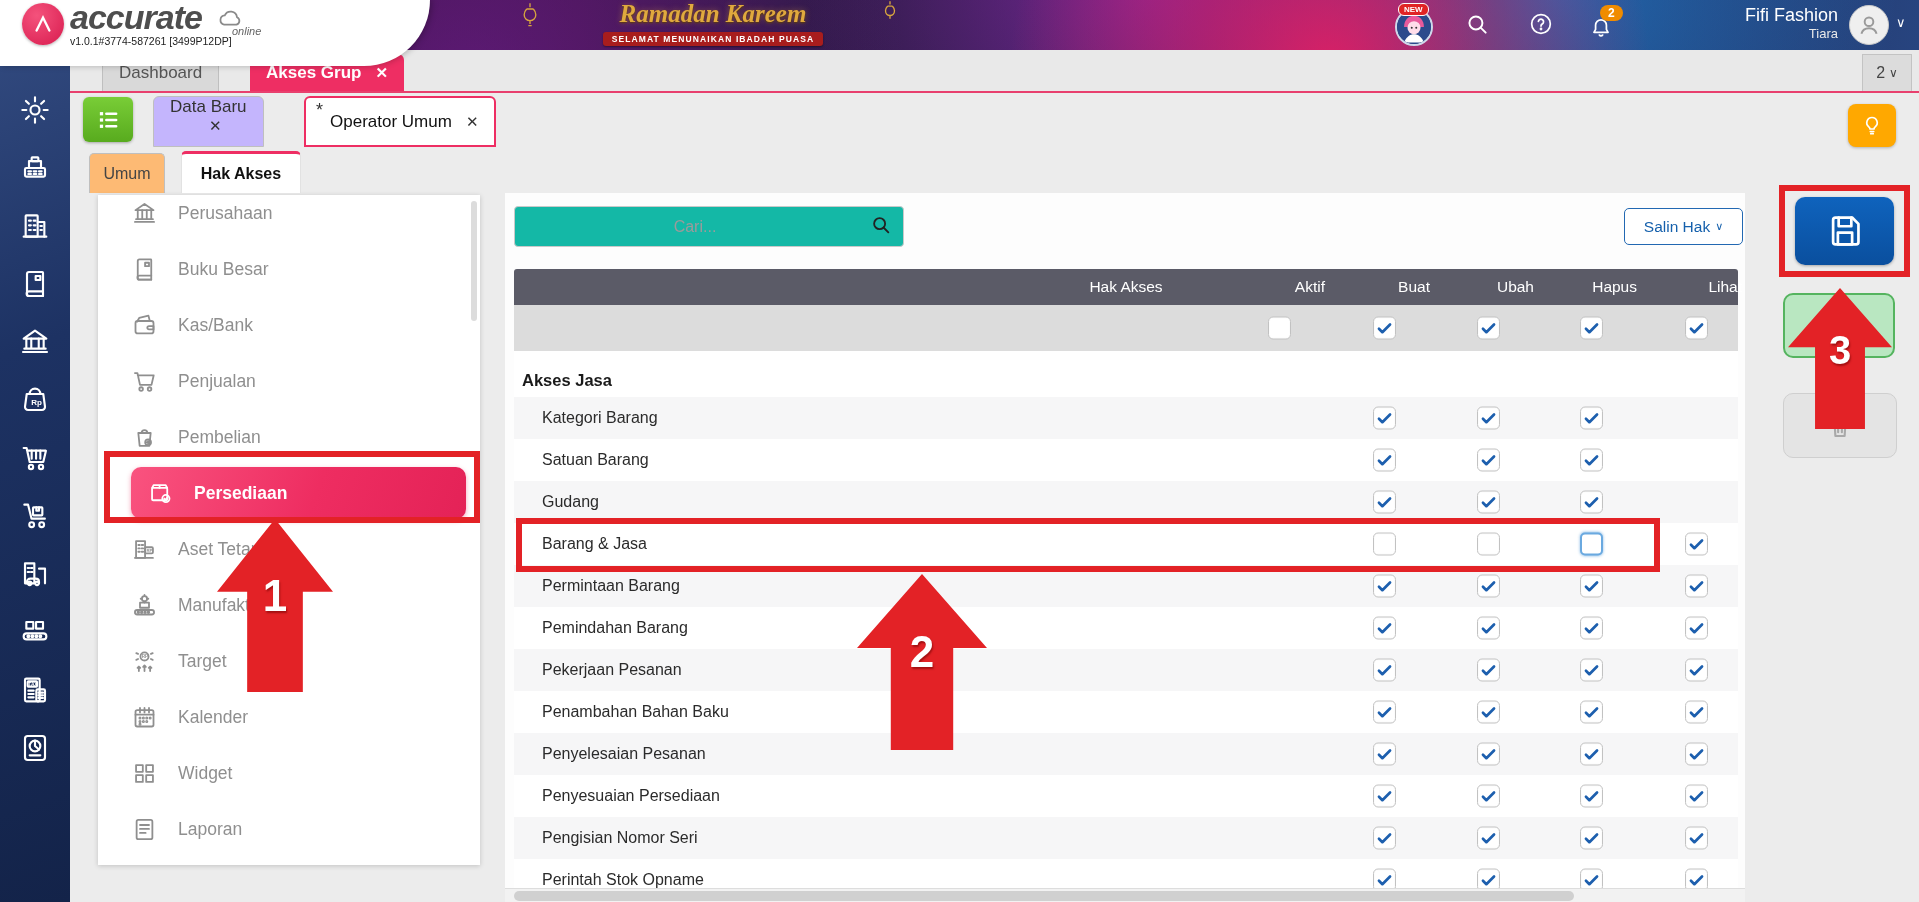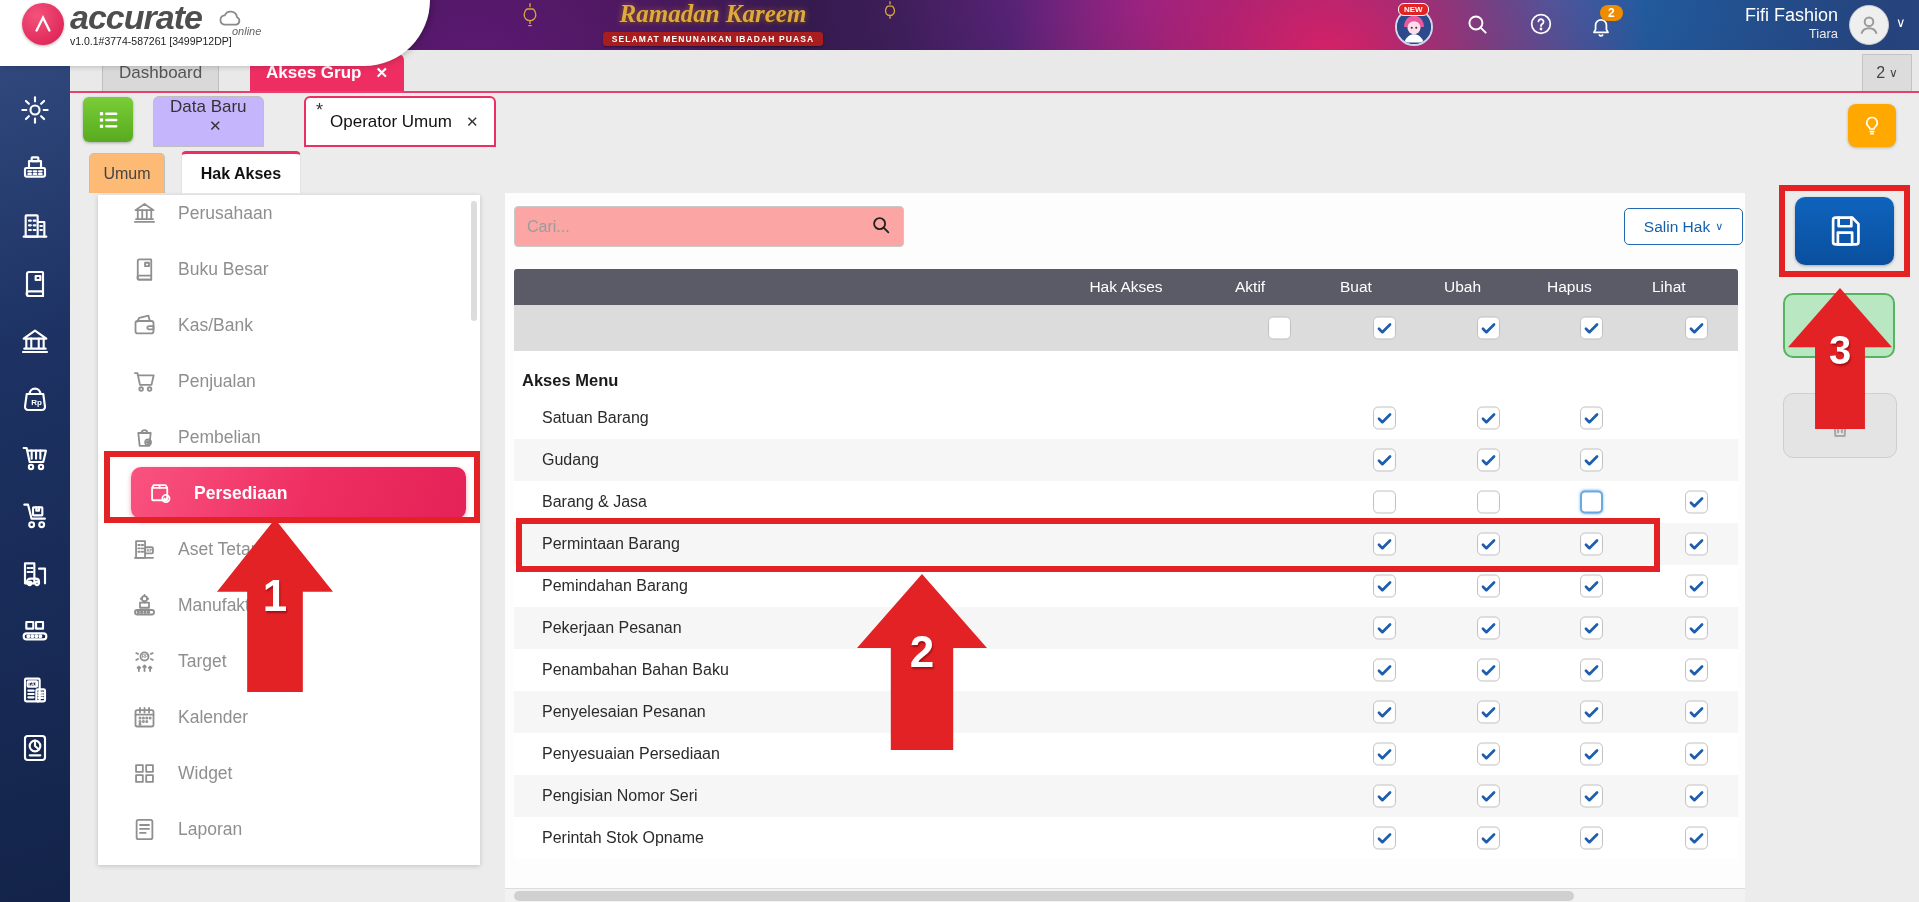--- a/index.html
+++ b/index.html
@@ -82,29 +82,29 @@
 .mi-icon{width:28px;height:28px;flex:0 0 28px;display:flex;align-items:center;justify-content:center;}
 .mi-icon svg{width:27px;height:27px;}
 .mi-label{margin-left:20px;font-size:17.5px;white-space:nowrap;}
 .menu-item.active{height:52px;margin:2px 14px 2px 33px;padding-left:15px;border-radius:10px;color:#fff;font-weight:600;
  background:linear-gradient(110deg,#f9537f 0%,#ee2d61 55%,#e42257 100%);box-shadow:0 2px 5px rgba(228,34,87,.4);}
 .menu-scrollbar{position:absolute;right:3px;top:6px;width:6px;height:120px;background:#dcdcdc;border-radius:3px;}
 
 
 .table-card{position:absolute;left:505px;top:193px;width:1240px;height:709px;background:#fdfdfd;z-index:1;}
 .search-box{position:absolute;left:9px;top:13px;width:390px;height:41px;}
-.search-input{width:100%;height:100%;border:1px solid #c9c9c9;border-radius:4px;padding:0 40px 0 12px;font-size:16px;color:#333;font-family:"Liberation Sans",sans-serif;background:#fca5a5;}
+.search-input{width:100%;height:100%;border:1px solid #c9c9c9;border-radius:4px;padding:0 40px 0 12px;font-size:16px;color:#333;font-family:"Liberation Sans",sans-serif;background:#14b8a6;text-align:center;}
 .search-input::placeholder{color:#9b9b9b;}
 .search-glyph{position:absolute;right:10px;top:8px;width:24px;height:24px;color:#222;}
 .search-glyph svg{width:22px;height:22px;}
 .salin-btn{position:absolute;left:1119px;top:15px;width:119px;height:37px;background:#fff;border:1px solid #2268b2;border-radius:5px;color:#1560ac;font-size:15.5px;font-family:"Liberation Sans",sans-serif;cursor:pointer;display:flex;align-items:center;justify-content:center;gap:5px;}
 .grid{position:absolute;left:9px;top:76px;width:1224px;}
 .grid-header{position:relative;height:36px;background:#5b5b67;border-radius:3px 3px 0 0;}
 .gh-title{position:absolute;left:0;width:100%;text-align:center;line-height:36px;color:#fff;font-size:15.5px;}
-.gh-col{position:absolute;top:0;width:90px;text-align:left;line-height:36px;color:#fff;font-size:15.5px;}
+.gh-col{position:absolute;top:0;width:90px;text-align:right;line-height:36px;color:#fff;font-size:15.5px;}
 .k0{left:721px;}.k1{left:826px;}.k2{left:930px;}.k3{left:1033px;}.k4{left:1138px;}
 .row-selectall{position:relative;height:46px;background:#dcdcdc;}
 .grid-spacer{height:9px;background:#fff;}
 .row-section{position:relative;height:37px;background:#fff;}
 .row-section span{position:absolute;left:8px;line-height:40px;font-size:16.5px;font-weight:bold;color:#1a1a1a;}
 .t-row{position:relative;height:42px;}
 .t-row.odd{background:#f6f6f7;}
 .t-row.even{background:#fff;}
 .t-label{position:absolute;left:28px;line-height:42px;font-size:16px;color:#2b2b2b;white-space:nowrap;}
 .cb{position:absolute;top:50%;transform:translateY(-50%);width:23px;height:23px;background:#fff;border:1px solid #c2c2c2;border-radius:5px;cursor:pointer;display:flex;align-items:center;justify-content:center;box-shadow:inset 0 0 2px rgba(0,0,0,.05);}
@@ -544,23 +544,41 @@
             </svg>
           </span>
           <span class="cb p4 checked">
             <svg viewBox="0 0 24 24" fill="none" stroke="#1d5fae" stroke-width="3.4" stroke-linecap="round" stroke-linejoin="round">
               <path d="M5 13l4.3 4.3L19 7.5"></path>
             </svg>
           </span>
         </div>
       <div class="grid-spacer"></div>
       <div class="row-section">
-        <span>Akses Menu</span>
+        <span>Akses Jasa</span>
       </div>
       <div id="rowsContainer">
+          <div class="t-row odd">
+            <span class="t-label">Kategori Barang</span>
+            <span class="cb p1 checked">
+              <svg viewBox="0 0 24 24" fill="none" stroke="#1d5fae" stroke-width="3.4" stroke-linecap="round" stroke-linejoin="round">
+                <path d="M5 13l4.3 4.3L19 7.5"></path>
+              </svg>
+            </span>
+            <span class="cb p2 checked">
+              <svg viewBox="0 0 24 24" fill="none" stroke="#1d5fae" stroke-width="3.4" stroke-linecap="round" stroke-linejoin="round">
+                <path d="M5 13l4.3 4.3L19 7.5"></path>
+              </svg>
+            </span>
+            <span class="cb p3 checked">
+              <svg viewBox="0 0 24 24" fill="none" stroke="#1d5fae" stroke-width="3.4" stroke-linecap="round" stroke-linejoin="round">
+                <path d="M5 13l4.3 4.3L19 7.5"></path>
+              </svg>
+            </span>
+          </div>
           <div class="t-row even">
             <span class="t-label">Satuan Barang</span>
             <span class="cb p1 checked">
               <svg viewBox="0 0 24 24" fill="none" stroke="#1d5fae" stroke-width="3.4" stroke-linecap="round" stroke-linejoin="round">
                 <path d="M5 13l4.3 4.3L19 7.5"></path>
               </svg>
             </span>
             <span class="cb p2 checked">
               <svg viewBox="0 0 24 24" fill="none" stroke="#1d5fae" stroke-width="3.4" stroke-linecap="round" stroke-linejoin="round">
                 <path d="M5 13l4.3 4.3L19 7.5"></path>

